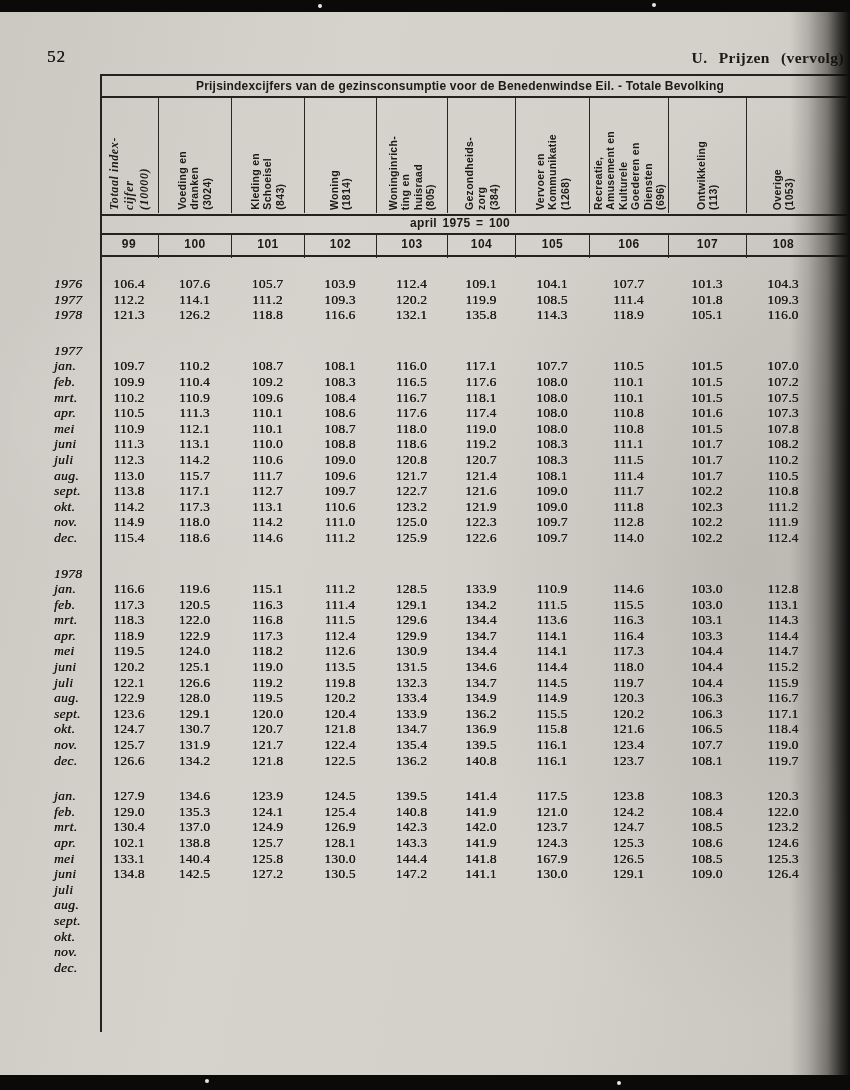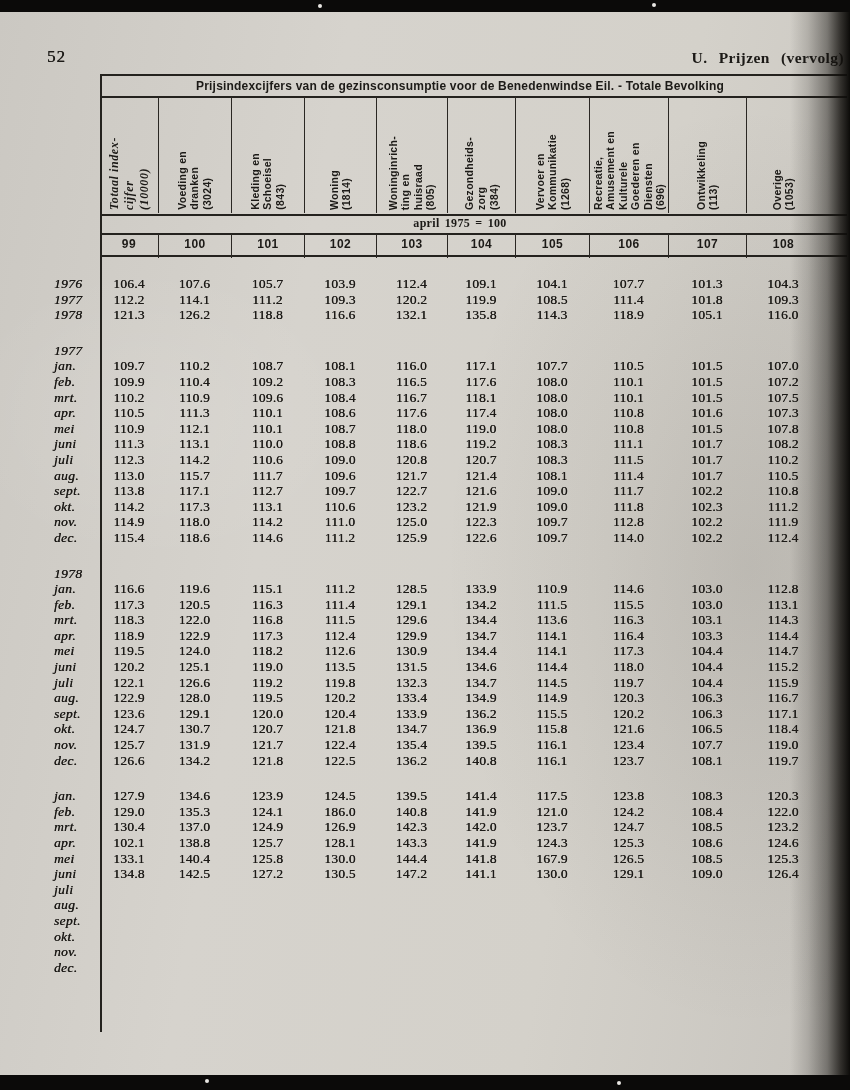--- a/index.html
+++ b/index.html
@@ -51,21 +51,21 @@
     writing-mode:vertical-rl; transform:rotate(180deg); white-space:pre-line;
     font-family:"Liberation Sans", sans-serif; font-weight:bold; font-size:10.5px; line-height:1.18;
     letter-spacing:0.3px; max-height:112px; text-align:left;
   }
   .hdr-italic {
     font-family:"Liberation Serif", serif; font-style:italic; font-weight:bold;
     font-size:12px; letter-spacing:0.6px; line-height:1.25;
   }
   .t-base {
     position:absolute; top:216px; left:100px; width:720px; text-align:center;
-    font-family:Liberation Serif, serif; font-weight:bold; font-size:12px; letter-spacing:0.3px; word-spacing:2px;
+    font-family:Liberation Sans, sans-serif; font-weight:bold; font-size:12px; letter-spacing:0.3px; word-spacing:2px;
   }
   .t-nums { position:absolute; top:234px; left:100px; width:720px; height:24px; }
   .num-cell {
     text-align:center; font-family:"Liberation Sans", sans-serif; font-weight:bold;
     font-size:12px; line-height:20px; letter-spacing:0.5px;
   }
   .num-cell + .num-cell { border-left:1px solid #2a2723; }
   
   .t-body { position:absolute; top:273px; left:0; width:850px; }
   .section { margin-top:20px; }
@@ -603,21 +603,21 @@
             <div class="cell">108.3</div>
             <div class="cell">120.3</div>
           </div>
         </div>
         <div class="row">
           <div class="row-label">feb.</div>
           <div class="cells grid10">
             <div class="cell">129.0</div>
             <div class="cell">135.3</div>
             <div class="cell">124.1</div>
-            <div class="cell">186.0</div>
+            <div class="cell">125.4</div>
             <div class="cell">140.8</div>
             <div class="cell">141.9</div>
             <div class="cell">121.0</div>
             <div class="cell">124.2</div>
             <div class="cell">108.4</div>
             <div class="cell">122.0</div>
           </div>
         </div>
         <div class="row">
           <div class="row-label">mrt.</div>

